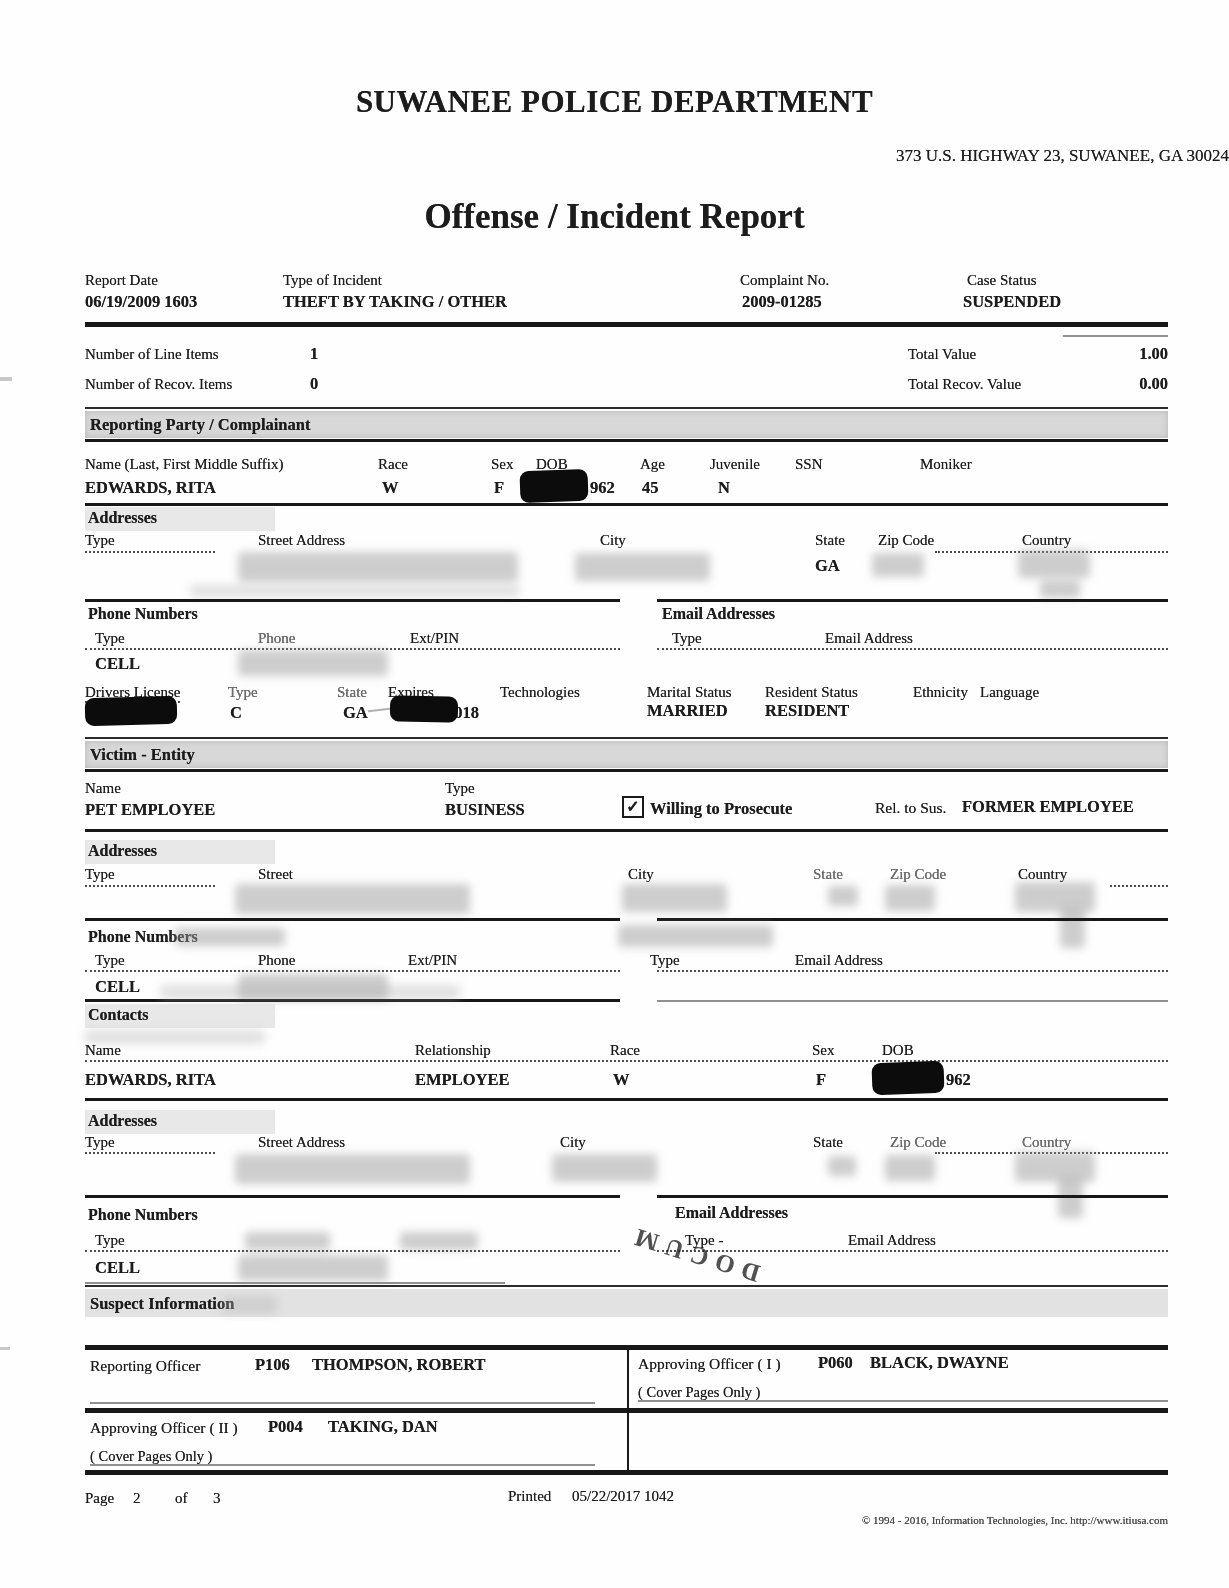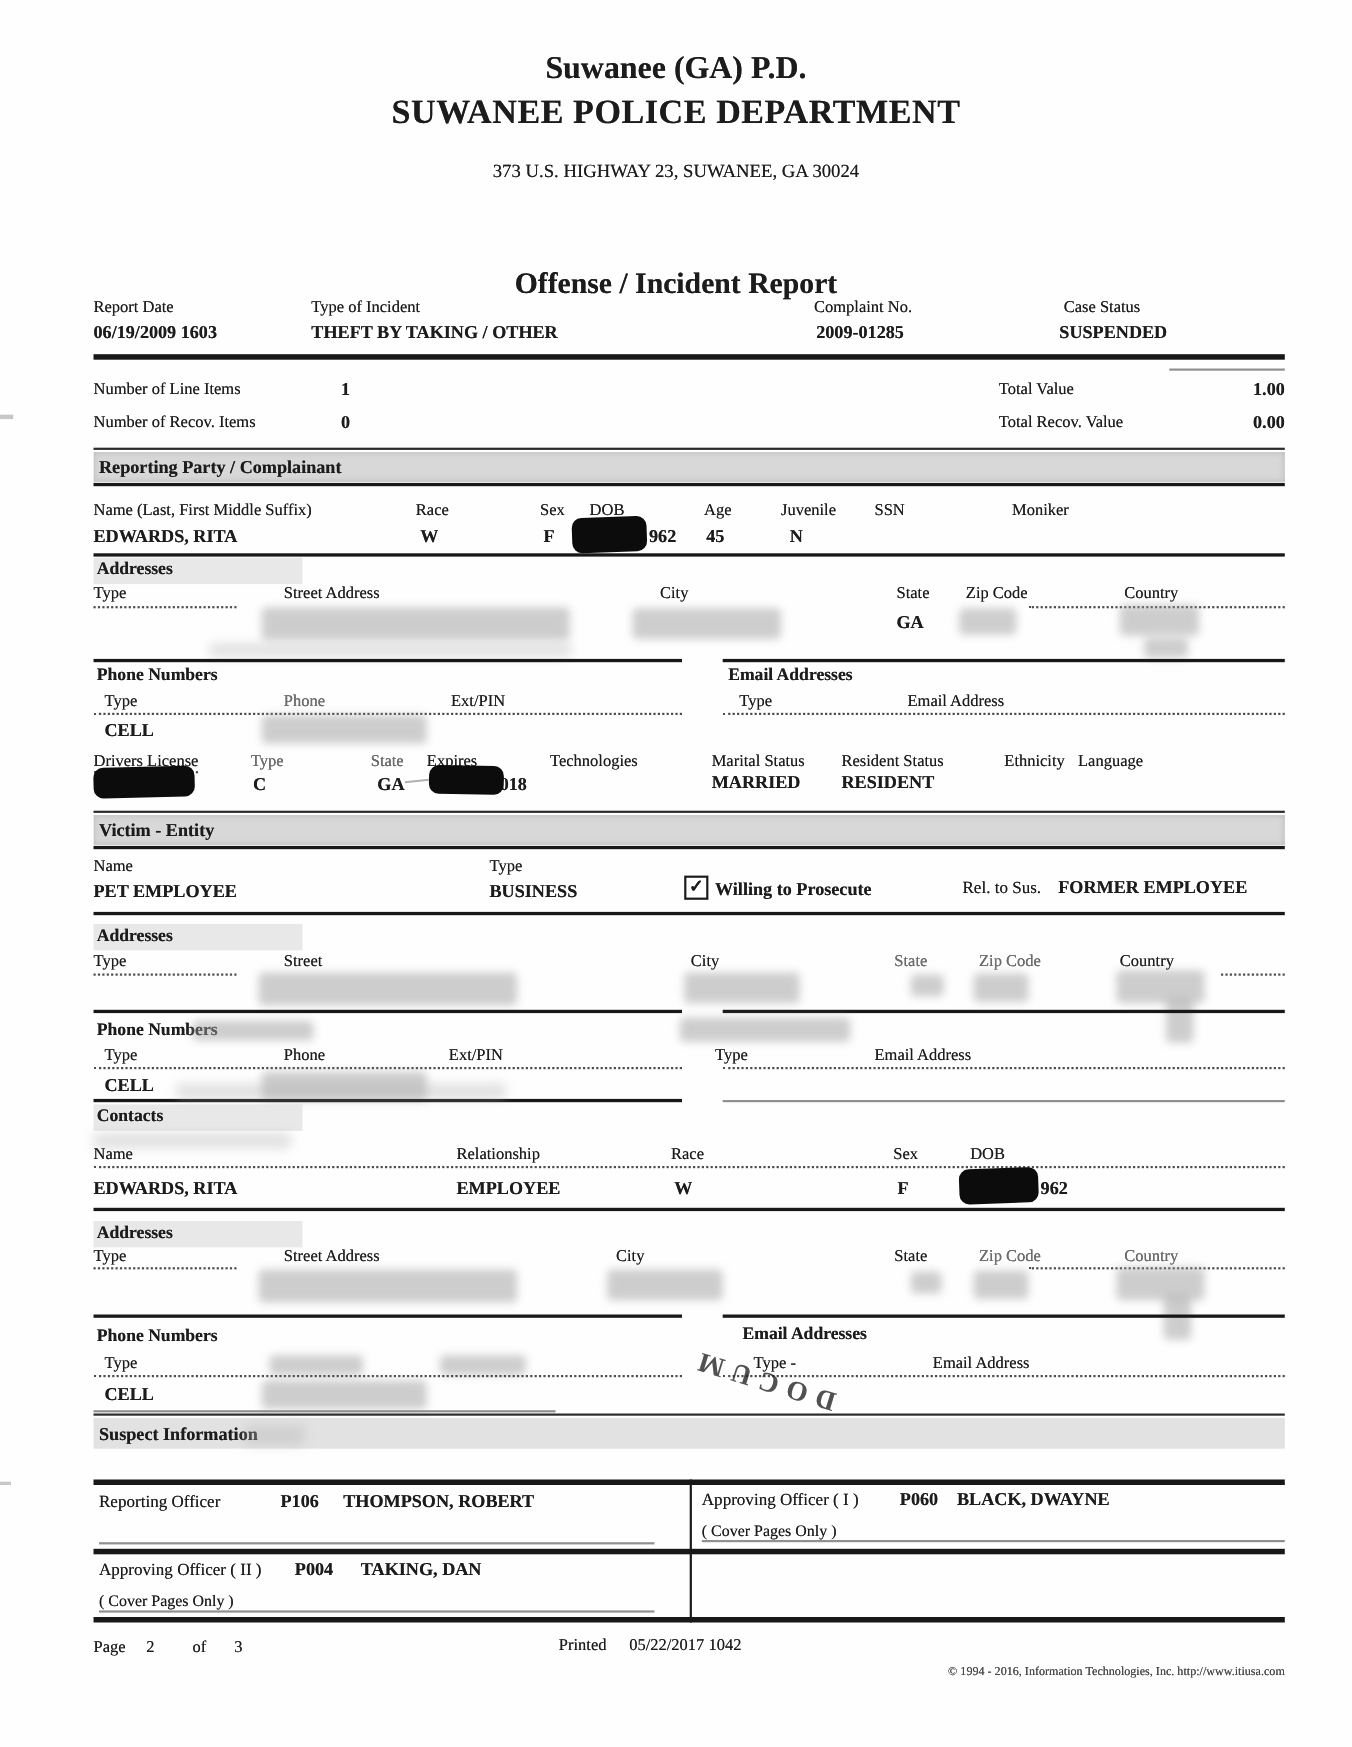--- a/index.html
+++ b/index.html
@@ -4,21 +4,21 @@
 <style>
   html,body{margin:0;padding:0;background:#ffffff;}
   .page{position:relative;width:1229px;height:1588px;background:#fefefe;
         font-family:"Liberation Serif","DejaVu Serif",serif;color:#1c1c1c;
         overflow:hidden;text-shadow:0 0 .35px rgba(25,25,25,.75);}
   .a{position:absolute;white-space:nowrap;}
   .ctr{left:0;right:0;text-align:center;}
   .h1{font-size:29px;font-weight:bold;}
   .h2{font-size:31px;font-weight:bold;letter-spacing:.5px;}
   .h3{font-size:17px;}
-  .title{font-size:27px;font-weight:bold;margin-top:45px;}
+  .title{font-size:35px;font-weight:bold;}
   .lbl{font-size:15px;}
   .sm{font-size:14.5px;}
   .tiny{font-size:11px;color:#4a4a4a;}
   .val{font-size:16.5px;font-weight:bold;}
   .sec{font-size:16.5px;font-weight:bold;}
   .sub{font-size:16px;font-weight:bold;}
   .bar{background:#d8d8d8;box-shadow:inset 0 0 6px rgba(120,120,120,.35);}
   .subbar{background:#e8e8e8;}
   .thick{background:#181818;}
   .thin{background:#2b2b2b;}
@@ -33,23 +33,22 @@
          transform:rotate(197deg);}
   .cb{width:18px;height:18px;border:2px solid #1b1b1b;background:#fff;
       font-size:16px;font-weight:bold;line-height:17px;text-align:center;}
   .rt{text-align:right;}
 </style>
 </head>
 <body>
 
 <div class="page">
 
-  <div class="a ctr h1" style="top:46px;">Suwanee (GA) P.D.</div>
   <div class="a ctr h2" style="top:84px;">SUWANEE POLICE DEPARTMENT</div>
-  <div class="a ctr h3" style="top:146px;">373 U.S. HIGHWAY 23, SUWANEE, GA 30024</div>
+  <div class="a ctr h3" style="top:146px;text-align:right;">373 U.S. HIGHWAY 23, SUWANEE, GA 30024</div>
   <div class="a ctr title" style="top:197px;">Offense / Incident Report</div>
 
   <div class="a lbl" style="left:85px;top:272px;">Report Date</div>
   <div class="a lbl" style="left:283px;top:272px;">Type of Incident</div>
   <div class="a lbl" style="left:740px;top:272px;">Complaint No.</div>
   <div class="a lbl" style="left:967px;top:272px;">Case Status</div>
   <div class="a val" style="left:85px;top:292px;">06/19/2009 1603</div>
   <div class="a val" style="left:283px;top:292px;">THEFT BY TAKING / OTHER</div>
   <div class="a val" style="left:742px;top:292px;">2009-01285</div>
   <div class="a val" style="left:963px;top:292px;">SUSPENDED</div>

